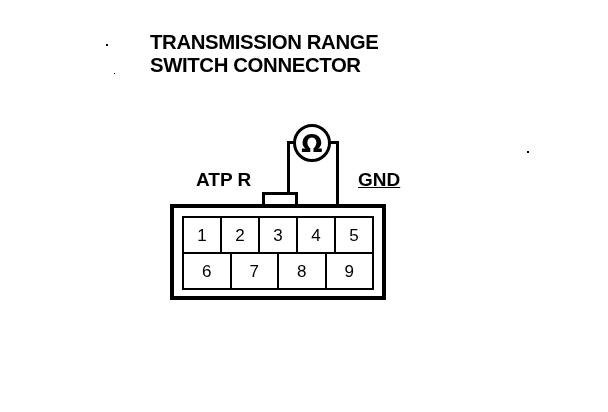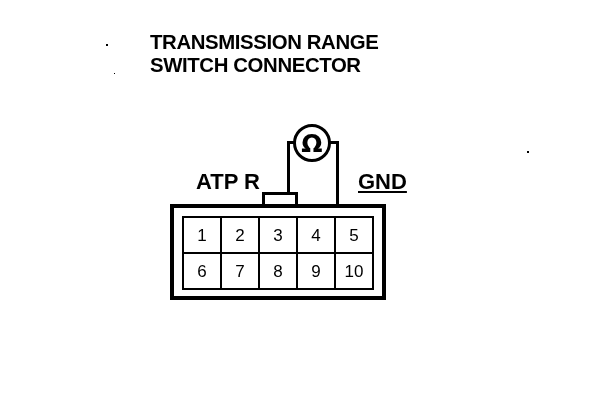--- a/index.html
+++ b/index.html
@@ -82,21 +82,21 @@
   #wire-left-h  { left: 287px; top: 141px; width: 16px; }
   #wire-right-h { left: 321px; top: 141px; width: 18px; }
   #wire-left-v  { left: 287px; top: 141px; height: 76px; }
   #wire-right-v { left: 336px; top: 141px; height: 72px; }
 
   
   .wire-label {
     position: absolute;
     font-family: "Liberation Sans", sans-serif;
     font-weight: bold;
-    font-size: 22px;
+    font-size: 19px;
     color: #000000;
     white-space: nowrap;
     letter-spacing: 0px;
   }
   #label-atpr { left: 196px; top: 169px; }
   #label-gnd  { left: 358px; top: 169px; text-decoration: underline; }
 
   
   #connector-tab {
     position: absolute;
@@ -213,21 +213,20 @@
         <div class="terminal-cell">3</div>
         <div class="terminal-cell">4</div>
         <div class="terminal-cell">5</div>
       </div>
 
       <div class="terminal-row">
         <div class="terminal-cell">6</div>
         <div class="terminal-cell">7</div>
         <div class="terminal-cell">8</div>
         <div class="terminal-cell">9</div>
-        <div class="terminal-cell">10</div>
       </div>
 
     </div>
   </div>
 
 
   <div class="speckle" style="left:106px; top:44px; width:2px; height:2px;"></div>
   <div class="speckle" style="left:527px; top:151px; width:2px; height:2px;"></div>
   <div class="speckle" style="left:339px; top:391px; width:2px; height:2px;"></div>
   <div class="speckle" style="left:114px; top:73px; width:1px; height:1px;"></div>

